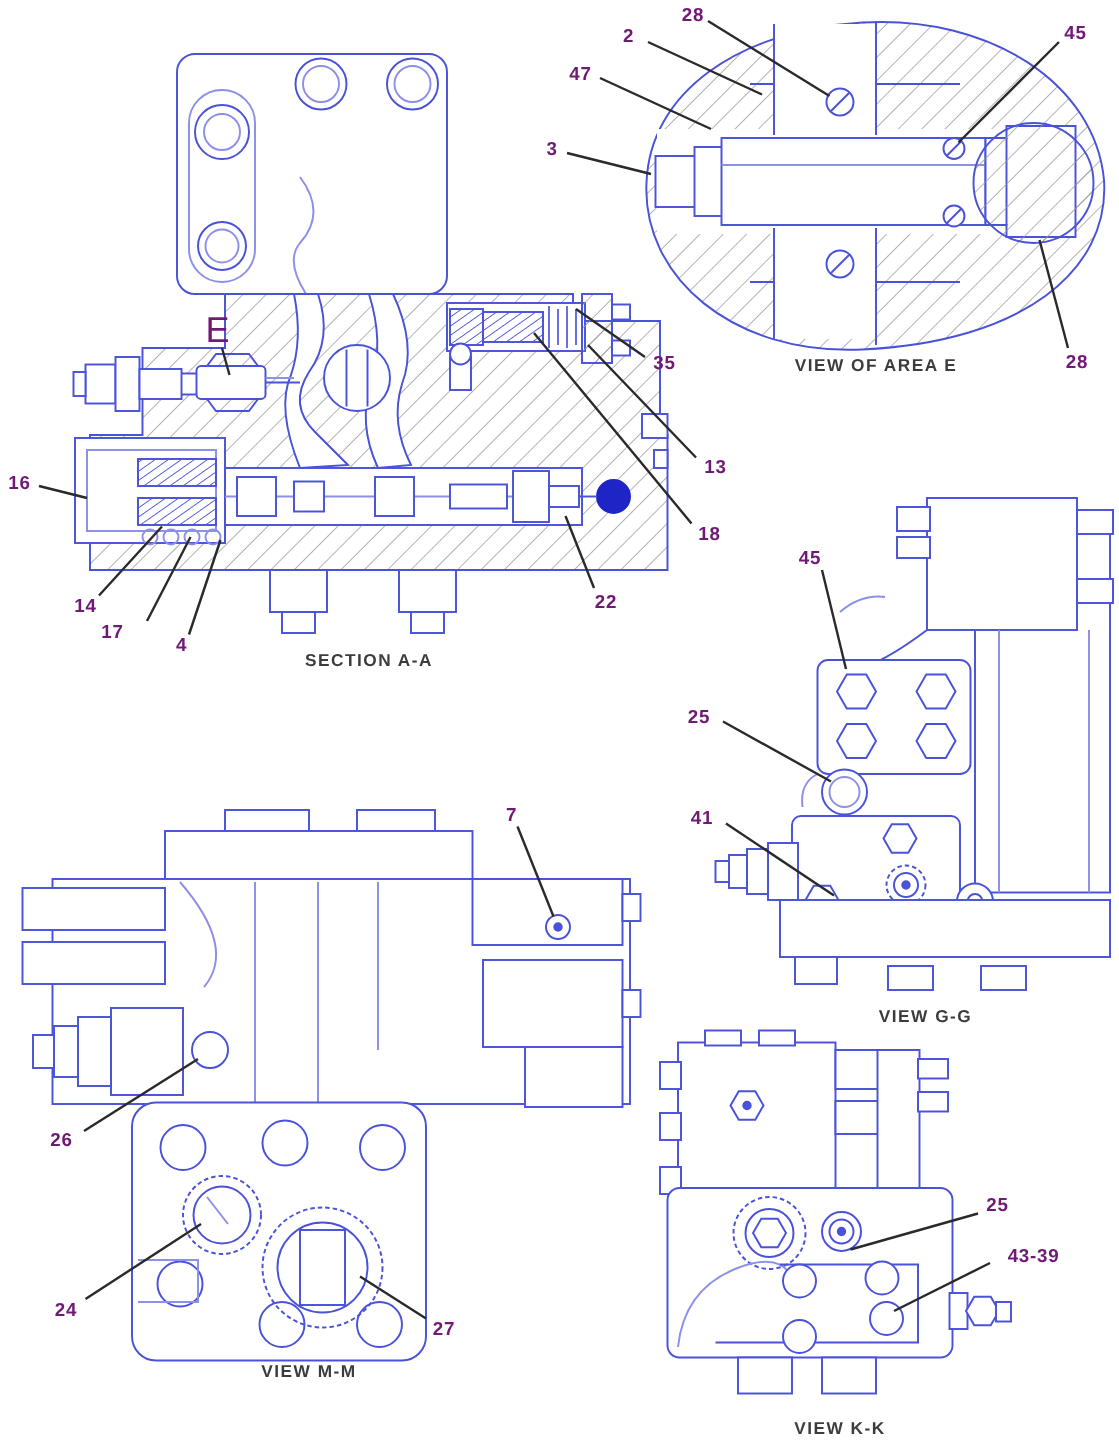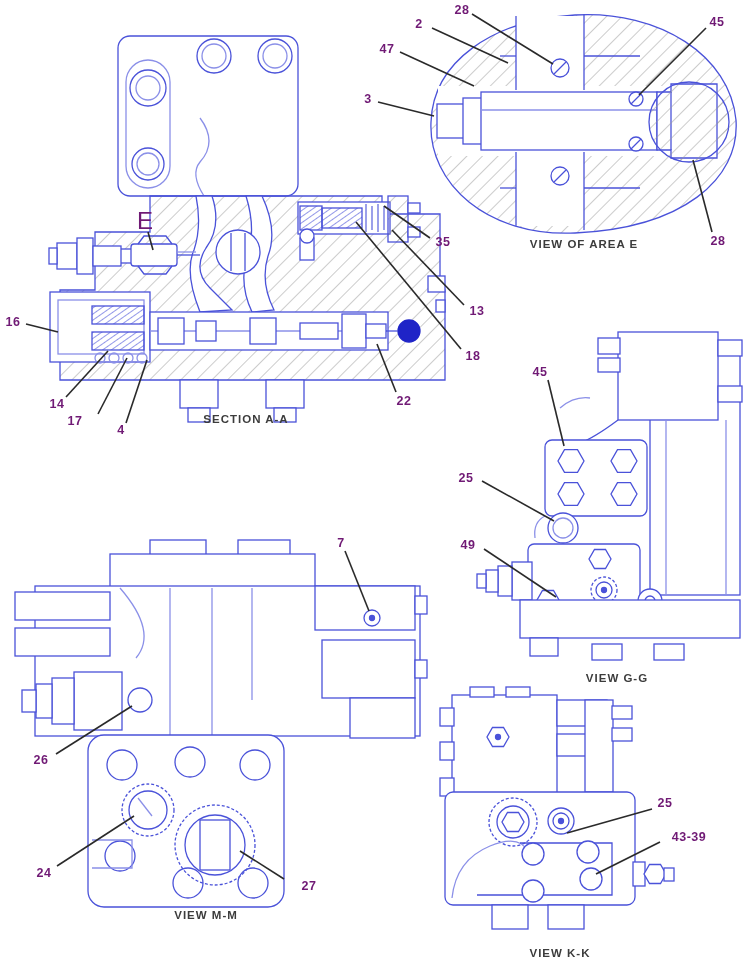--- a/index.html
+++ b/index.html
@@ -298,38 +298,38 @@
 
 <div class="callout big" style="left:145px;top:221px">E</div>
 <div class="callout" style="left:13px;top:322px">16</div>
 <div class="callout" style="left:57px;top:404px">14</div>
 <div class="callout" style="left:75px;top:421px">17</div>
 <div class="callout" style="left:121px;top:430px">4</div>
 <div class="callout" style="left:443px;top:242px">35</div>
 <div class="callout" style="left:477px;top:311px">13</div>
 <div class="callout" style="left:473px;top:356px">18</div>
 <div class="callout" style="left:404px;top:401px">22</div>
-<div class="caption" style="left:246px;top:419px">SECTION A-A</div>
+<div class="caption" style="left:246px;top:441px">SECTION A-A</div>
 
 <div class="callout" style="left:462px;top:10px">28</div>
 <div class="callout" style="left:419px;top:24px">2</div>
 <div class="callout" style="left:387px;top:49px">47</div>
 <div class="callout" style="left:368px;top:99px">3</div>
 <div class="callout" style="left:717px;top:22px">45</div>
 <div class="callout" style="left:718px;top:241px">28</div>
 <div class="caption" style="left:584px;top:244px">VIEW OF AREA E</div>
 
 <div class="callout" style="left:540px;top:372px">45</div>
 <div class="callout" style="left:466px;top:478px">25</div>
-<div class="callout" style="left:468px;top:545px">49</div>
+<div class="callout" style="left:468px;top:545px">41</div>
 <div class="caption" style="left:617px;top:678px">VIEW G-G</div>
 
 <div class="callout" style="left:341px;top:543px">7</div>
 <div class="callout" style="left:41px;top:760px">26</div>
 <div class="callout" style="left:44px;top:873px">24</div>
-<div class="callout" style="left:309px;top:886px">27</div>
+<div class="callout" style="left:296px;top:886px">27</div>
 <div class="caption" style="left:206px;top:915px">VIEW M-M</div>
 
 <div class="callout" style="left:665px;top:803px">25</div>
 <div class="callout" style="left:689px;top:837px">43-39</div>
 <div class="caption" style="left:560px;top:953px">VIEW K-K</div>
 
 </div>
 
 </body></html>

